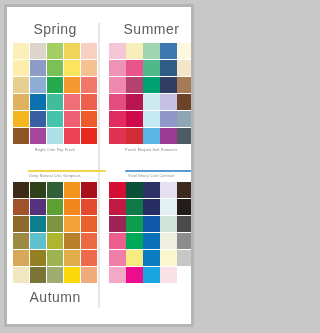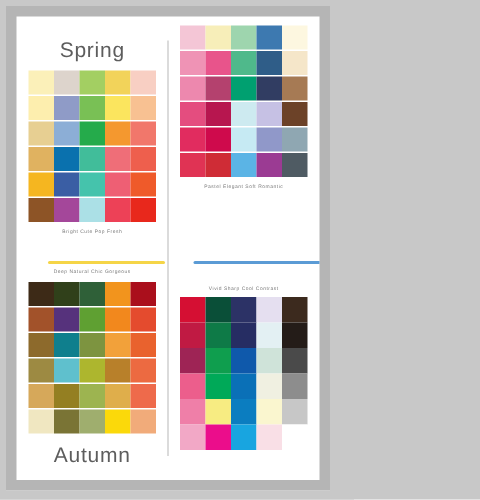--- a/index.html
+++ b/index.html
@@ -8,25 +8,25 @@
     background: #c8c8c8;
   }
   body {
     width: 236px;
     height: 333px;
     overflow: hidden;
     font-family: "Liberation Sans", sans-serif;
   }
   #poster {
     position: relative;
-    width: 216px;
+    width: 190px;
     height: 323px;
     margin: 4px 0 0 4px;
     background: #ffffff;
-    border: 7px solid #0f766e;
+    border: 3px solid #0f766e;
     box-sizing: border-box;
     overflow: hidden;
   }
   .grid {
     position: absolute;
     left: 0;
     top: 0;
     width: 100%;
     height: 100%;
     display: grid;
@@ -92,21 +92,21 @@
     height: 1.6px;
     border-radius: 1px;
   }
   .accent-left  { left: 21px;  width: 78px;  top: 163px; background: #f5d547; }
   .accent-right { left: 118px; width: 86px;  top: 163px; background: #5b9bd5; }
 
   
   .top-q   { justify-content: flex-start; }
   .top-q .season-title { margin-bottom: 7px; margin-top: 9px; }
   .top-q .swatch-grid  { margin-bottom: 5px; }
-  .bot-q   { justify-content: center; }
+  .bot-q   { justify-content: flex-start; }
   .bot-q .tagline      { margin-top: 5px; margin-bottom: 4px; }
   .bot-q .season-title { margin-top: 7px; }
 </style>
 </head>
 <body>
 
 <div id="poster" style="background: rgb(255, 255, 255); border-color: rgb(181, 181, 181);">
 
   <div class="v-divider" style="background: rgb(207, 207, 207);"></div>
 
@@ -146,20 +146,21 @@
           <div class="swatch" style="background: rgb(141, 84, 38);"></div>
           <div class="swatch" style="background: rgb(164, 71, 154);"></div>
           <div class="swatch" style="background: rgb(171, 224, 230);"></div>
           <div class="swatch" style="background: rgb(237, 65, 87);"></div>
           <div class="swatch" style="background: rgb(232, 40, 28);"></div>
         </div>
       <div class="tagline" style="color: rgb(122, 122, 122);">Bright Cute Pop Fresh</div>
     </div>
 
     <div class="quadrant q-summer top-q">
+      <div class="season-title" style="color: rgb(93, 93, 93);">Summer</div>
       <div class="swatch-grid">
           <div class="swatch" style="background: rgb(244, 198, 214);"></div>
           <div class="swatch" style="background: rgb(247, 238, 185);"></div>
           <div class="swatch" style="background: rgb(158, 213, 174);"></div>
           <div class="swatch" style="background: rgb(61, 121, 176);"></div>
           <div class="swatch" style="background: rgb(253, 247, 224);"></div>
           <div class="swatch" style="background: rgb(239, 147, 181);"></div>
           <div class="swatch" style="background: rgb(232, 84, 139);"></div>
           <div class="swatch" style="background: rgb(79, 185, 139);"></div>
           <div class="swatch" style="background: rgb(47, 93, 136);"></div>

